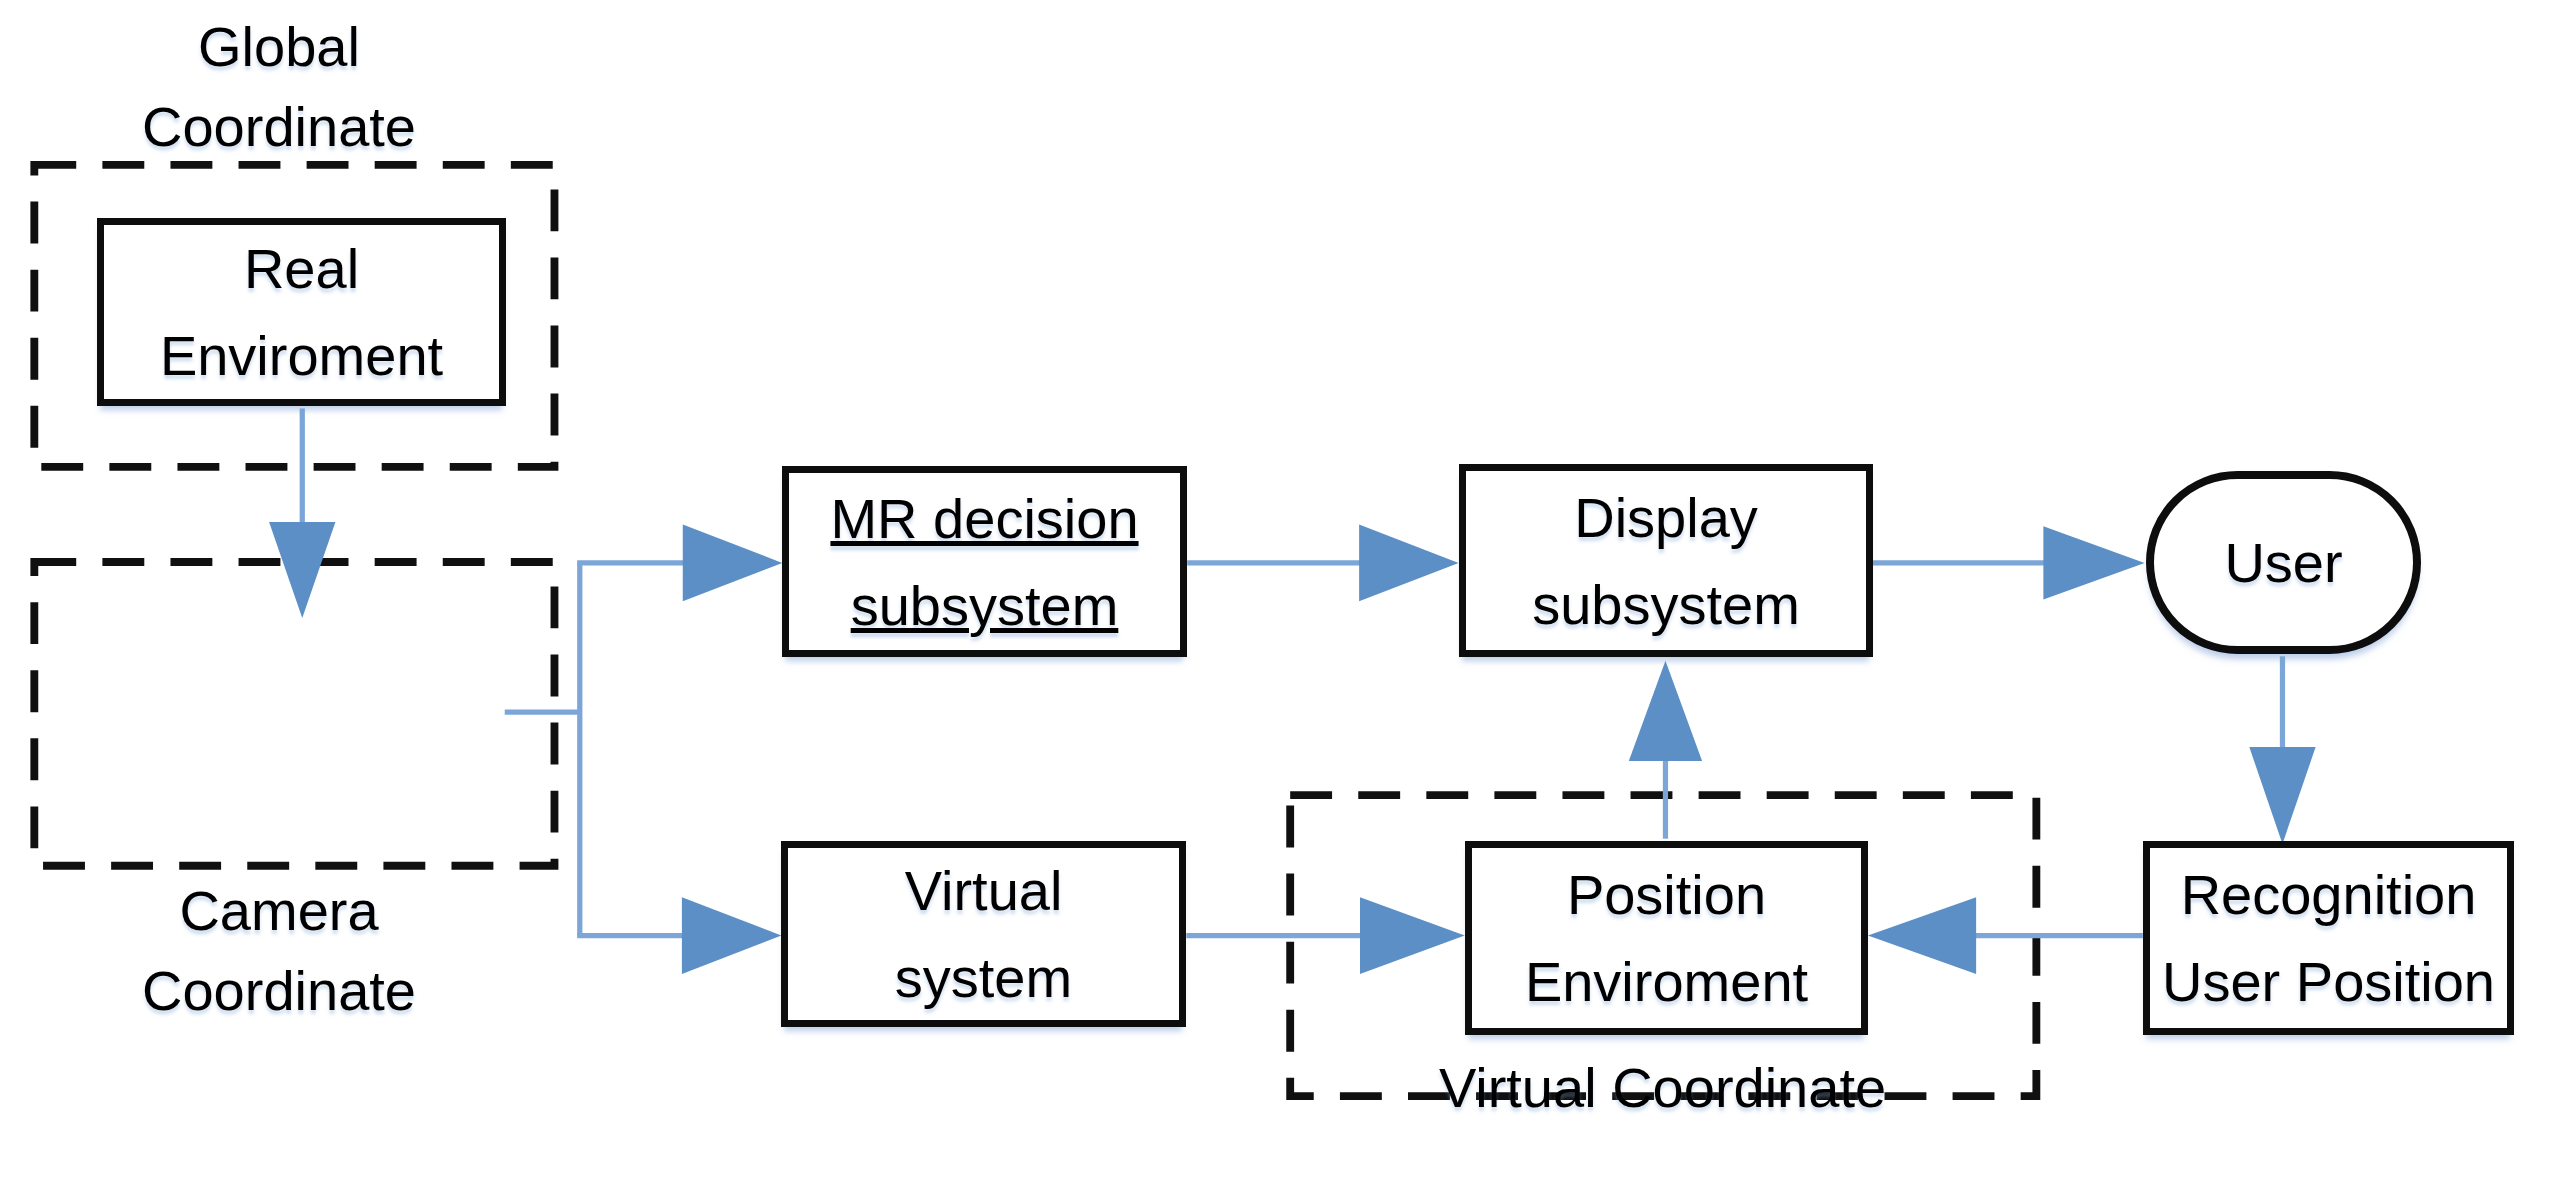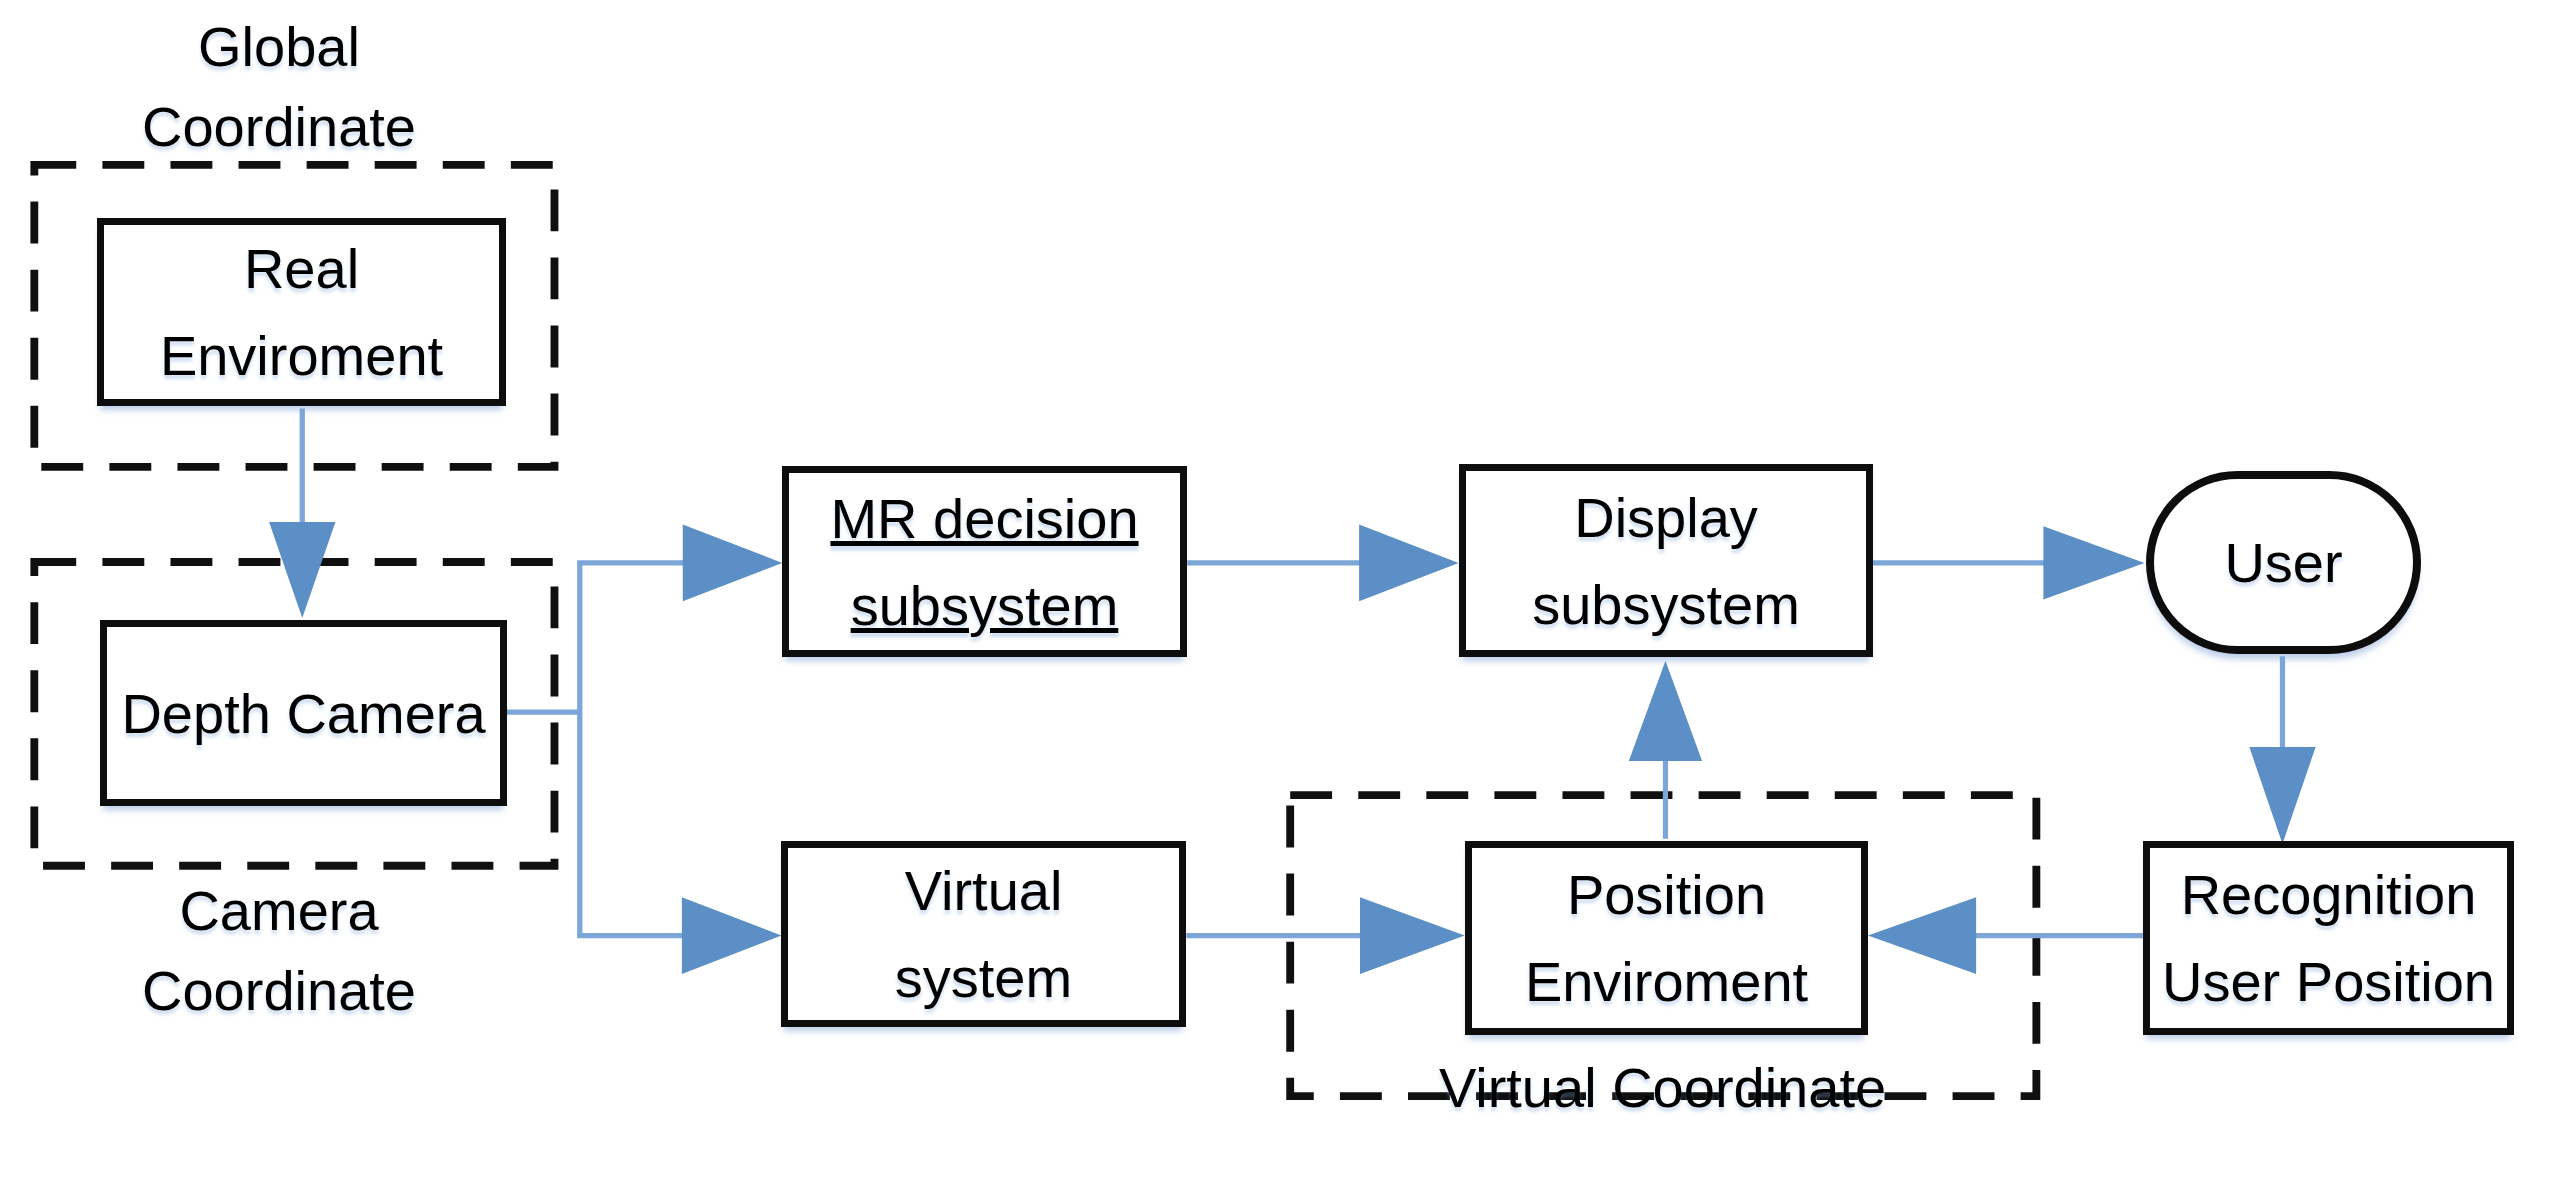--- a/index.html
+++ b/index.html
@@ -107,23 +107,20 @@
 
   <div class="grouplabel" style="left:1357px; top:1048px; width:611px;">
     <div>Virtual Coordinate</div>
   </div>
 
   <div class="node" style="left:97px; top:218px; width:409px; height:188px;">
     <div class="tline">Real</div>
     <div class="tline">Enviroment</div>
   </div>
 
-  <div class="node" style="left:100px; top:620px; width:407px; height:186px;">
-    <div class="tline">Depth Camera</div>
-  </div>
 
   <div class="node" style="left:782px; top:466px; width:405px; height:191px;text-decoration:underline;">
     <div class="tline">MR decision</div>
     <div class="tline">subsystem</div>
   </div>
 
   <div class="node" style="left:781px; top:841px; width:405px; height:186px;">
     <div class="tline">Virtual</div>
     <div class="tline">system</div>
   </div>

